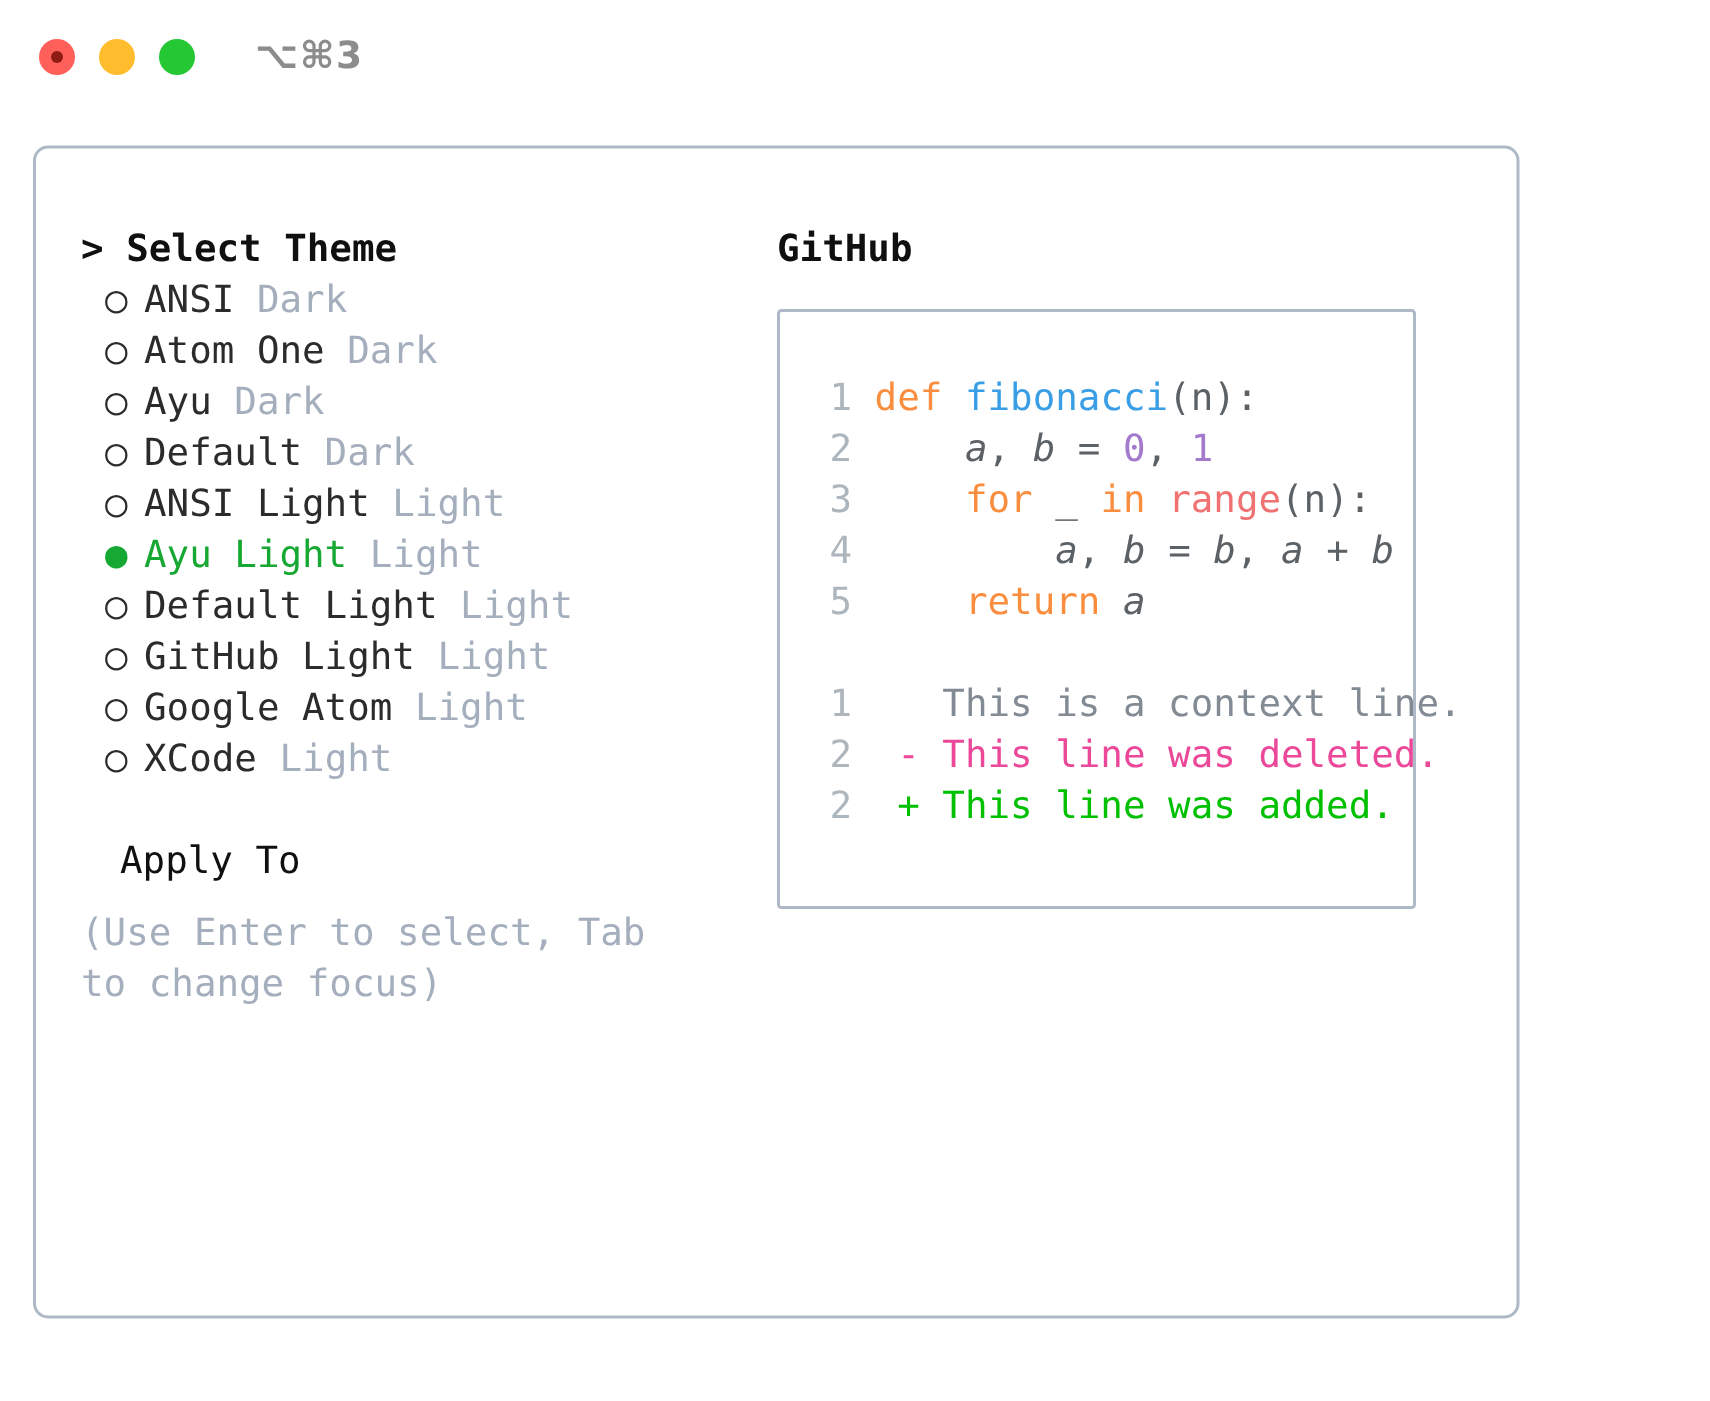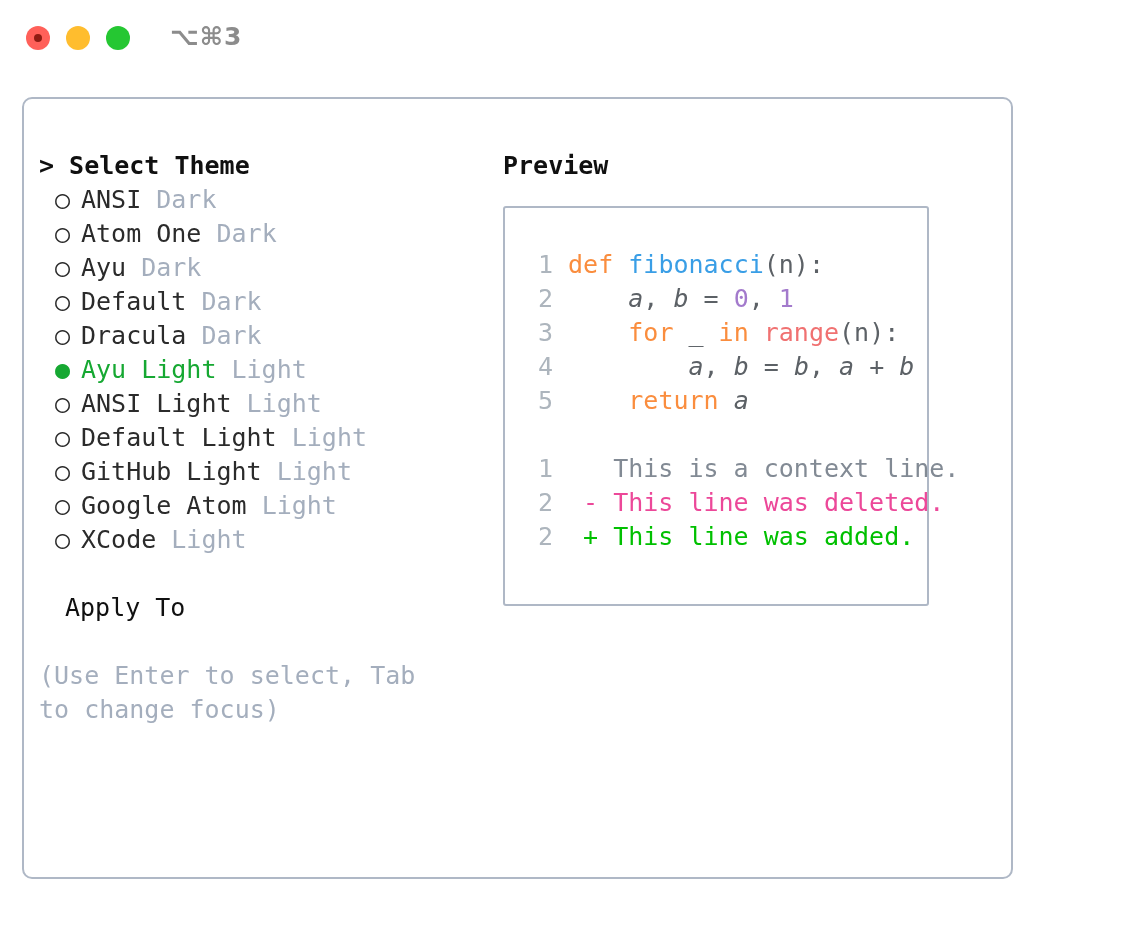--- a/index.html
+++ b/index.html
@@ -76,21 +76,21 @@
     width: 991px;
     height: 782px;
     border: 2px solid #AFB8C6;
     border-radius: 10px;
     box-sizing: border-box;
     background: #ffffff;
   }
 
   .columns {
     position: absolute;
-    left: 1px; top: 0;
+    left: 16px; top: 0;
     width: 100%; height: 100%; border-radius: 13px;
   }
 
   
   .left-col {
     position: absolute;
     left: 14px;
     top: 50px;
     width: 430px;
   }
@@ -119,21 +119,21 @@
   .opt-variant { color: #A4AEBD; }
   .section-gap { height: 34px; }
   .section-header {
     font-size: 25px;
     color: #101010;
     line-height: 34px;
     white-space: pre;
     padding-left: 26px;
   }
   .hint {
-    margin-top: 34px;
+    margin-top: 14px;
     font-size: 25px;
     line-height: 34px;
     color: #A4AEBD;
     width: 400px;
   }
 
   
   .right-col {
     position: absolute;
     left: 478px;
@@ -198,38 +198,37 @@
   <div class="panel">
     <div class="columns">
 
       <div class="left-col">
         <div class="list-header">&gt; Select Theme</div>
         <div id="theme-list">
             <div class="opt-row"><span class="marker">○</span><span class="opt-label">ANSI</span><span class="opt-variant"> Dark</span></div>
             <div class="opt-row"><span class="marker">○</span><span class="opt-label">Atom One</span><span class="opt-variant"> Dark</span></div>
             <div class="opt-row"><span class="marker">○</span><span class="opt-label">Ayu</span><span class="opt-variant"> Dark</span></div>
             <div class="opt-row"><span class="marker">○</span><span class="opt-label">Default</span><span class="opt-variant"> Dark</span></div>
-            <div class="opt-row"><span class="marker">○</span><span class="opt-label">Dracula</span><span class="opt-variant"> Dark</span></div>
+            <div class="opt-row"><span class="marker">○</span><span class="opt-label">ANSI Light</span><span class="opt-variant"> Light</span></div>
             <div class="opt-row selected"><span class="marker">●</span><span class="opt-label">Ayu Light</span><span class="opt-variant"> Light</span></div>
-            <div class="opt-row"><span class="marker">○</span><span class="opt-label">ANSI Light</span><span class="opt-variant"> Light</span></div>
             <div class="opt-row"><span class="marker">○</span><span class="opt-label">Default Light</span><span class="opt-variant"> Light</span></div>
             <div class="opt-row"><span class="marker">○</span><span class="opt-label">GitHub Light</span><span class="opt-variant"> Light</span></div>
             <div class="opt-row"><span class="marker">○</span><span class="opt-label">Google Atom</span><span class="opt-variant"> Light</span></div>
             <div class="opt-row"><span class="marker">○</span><span class="opt-label">XCode</span><span class="opt-variant"> Light</span></div>
           </div>
 
         <div class="section-gap"></div>
 
         <div class="section-header">Apply To</div>
 
         <div class="hint">(Use Enter to select, Tab to change focus)</div>
       </div>
 
       <div class="right-col">
-        <div class="preview-title">Preview</div>
+        <div class="preview-title">GitHub</div>
         <div class="preview-box">
           <div class="code" id="code-area"><div><span class="ln">1</span> <span class="tok-kw">def </span><span class="tok-fn">fibonacci</span><span class="tok-pl">(n):</span></div><div><span class="ln">2</span> <span class="tok-pl">    </span><span class="tok-var">a</span><span class="tok-pl">, </span><span class="tok-var">b</span><span class="tok-pl"> = </span><span class="tok-num">0</span><span class="tok-pl">, </span><span class="tok-num">1</span></div><div><span class="ln">3</span> <span class="tok-pl">    </span><span class="tok-kw">for</span><span class="tok-pl"> _ </span><span class="tok-kw">in</span><span class="tok-pl"> </span><span class="tok-call">range</span><span class="tok-pl">(n):</span></div><div><span class="ln">4</span> <span class="tok-pl">        </span><span class="tok-var">a</span><span class="tok-pl">, </span><span class="tok-var">b</span><span class="tok-pl"> = </span><span class="tok-var">b</span><span class="tok-pl">, </span><span class="tok-var">a</span><span class="tok-pl"> + </span><span class="tok-var">b</span></div><div><span class="ln">5</span> <span class="tok-pl">    </span><span class="tok-kw">return</span><span class="tok-pl"> </span><span class="tok-var">a</span></div><div class="blank-line"></div><div><span class="ln">1</span><span class="diff-ctx">    This is a context line.</span></div><div><span class="ln">2</span><span class="diff-del">  - This line was deleted.</span></div><div><span class="ln">2</span><span class="diff-add">  + This line was added.</span></div></div>
         </div>
       </div>
 
     </div>
   </div>
 </div>
 
 </body></html>

